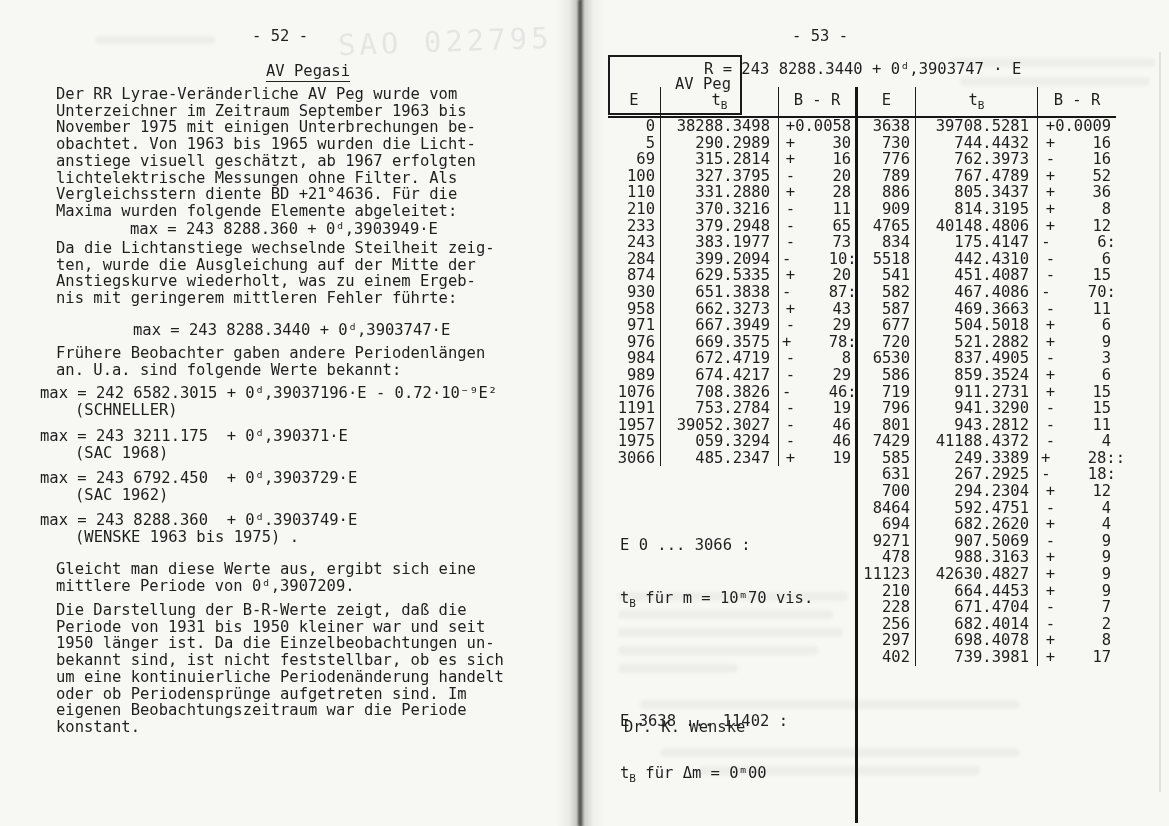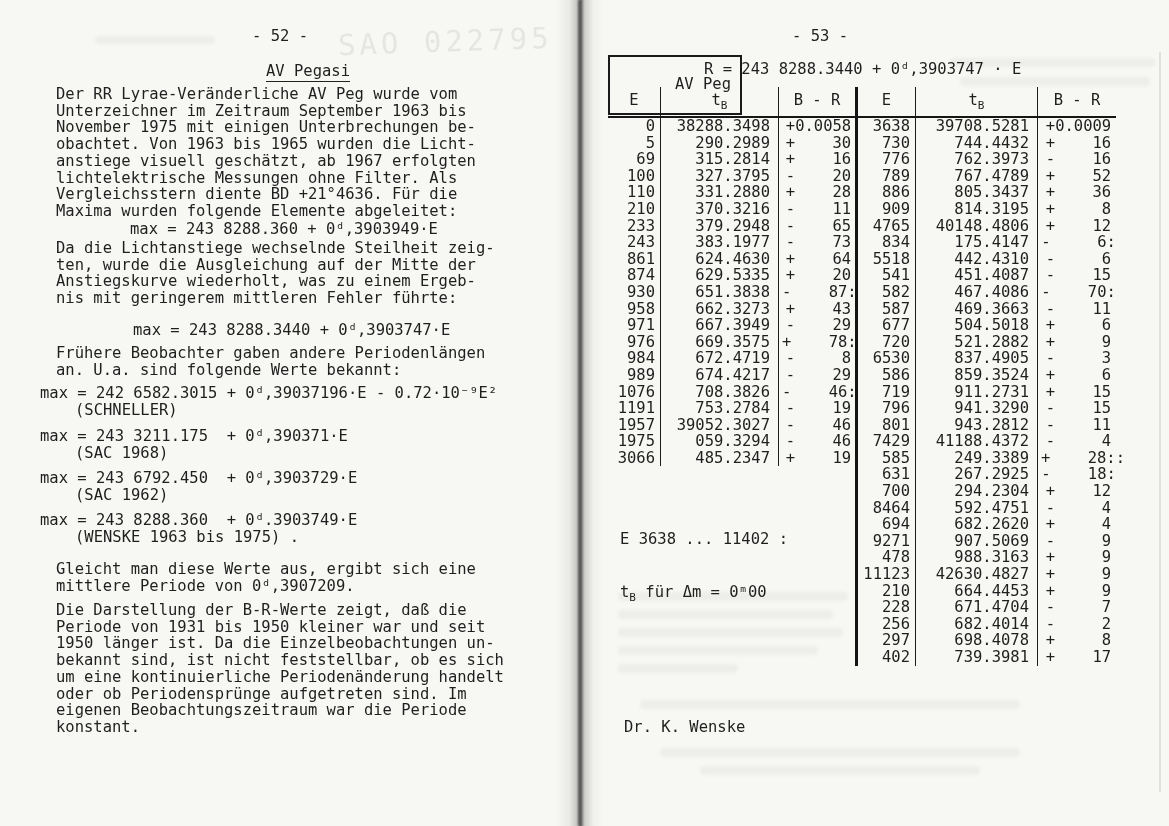--- a/index.html
+++ b/index.html
@@ -169,35 +169,39 @@
         <div class="half-left">
           <div id="left-rows">
               <div class="trow"><div class="tcell c-e">0</div><div class="tcell c-tb">38288.3498</div><div class="tcell c-br">+0.0058</div></div>
               <div class="trow"><div class="tcell c-e">5</div><div class="tcell c-tb">290.2989</div><div class="tcell c-br">+    30</div></div>
               <div class="trow"><div class="tcell c-e">69</div><div class="tcell c-tb">315.2814</div><div class="tcell c-br">+    16</div></div>
               <div class="trow"><div class="tcell c-e">100</div><div class="tcell c-tb">327.3795</div><div class="tcell c-br">-    20</div></div>
               <div class="trow"><div class="tcell c-e">110</div><div class="tcell c-tb">331.2880</div><div class="tcell c-br">+    28</div></div>
               <div class="trow"><div class="tcell c-e">210</div><div class="tcell c-tb">370.3216</div><div class="tcell c-br">-    11</div></div>
               <div class="trow"><div class="tcell c-e">233</div><div class="tcell c-tb">379.2948</div><div class="tcell c-br">-    65</div></div>
               <div class="trow"><div class="tcell c-e">243</div><div class="tcell c-tb">383.1977</div><div class="tcell c-br">-    73</div></div>
-              <div class="trow"><div class="tcell c-e">861</div><div class="tcell c-tb">624.4630</div><div class="tcell c-br">+    64</div></div>
+              <div class="trow"><div class="tcell c-e">284</div><div class="tcell c-tb">399.2094</div><div class="tcell c-br">-    10:</div></div>
               <div class="trow"><div class="tcell c-e">874</div><div class="tcell c-tb">629.5335</div><div class="tcell c-br">+    20</div></div>
               <div class="trow"><div class="tcell c-e">930</div><div class="tcell c-tb">651.3838</div><div class="tcell c-br">-    87:</div></div>
               <div class="trow"><div class="tcell c-e">958</div><div class="tcell c-tb">662.3273</div><div class="tcell c-br">+    43</div></div>
               <div class="trow"><div class="tcell c-e">971</div><div class="tcell c-tb">667.3949</div><div class="tcell c-br">-    29</div></div>
               <div class="trow"><div class="tcell c-e">976</div><div class="tcell c-tb">669.3575</div><div class="tcell c-br">+    78:</div></div>
               <div class="trow"><div class="tcell c-e">984</div><div class="tcell c-tb">672.4719</div><div class="tcell c-br">-     8</div></div>
               <div class="trow"><div class="tcell c-e">989</div><div class="tcell c-tb">674.4217</div><div class="tcell c-br">-    29</div></div>
               <div class="trow"><div class="tcell c-e">1076</div><div class="tcell c-tb">708.3826</div><div class="tcell c-br">-    46:</div></div>
               <div class="trow"><div class="tcell c-e">1191</div><div class="tcell c-tb">753.2784</div><div class="tcell c-br">-    19</div></div>
               <div class="trow"><div class="tcell c-e">1957</div><div class="tcell c-tb">39052.3027</div><div class="tcell c-br">-    46</div></div>
               <div class="trow"><div class="tcell c-e">1975</div><div class="tcell c-tb">059.3294</div><div class="tcell c-br">-    46</div></div>
               <div class="trow"><div class="tcell c-e">3066</div><div class="tcell c-tb">485.2347</div><div class="tcell c-br">+    19</div></div>
             </div>
 
+          <div class="note note-1">
+            <div>E 0 ... 3066 :</div>
+            <div><span>t</span><sub>B</sub><span> für m = 10ᵐ70 vis.</span></div>
+          </div>
 
           <div class="note note-2">
             <div>E 3638 ... 11402 :</div>
             <div><span>t</span><sub>B</sub><span> für Δm = 0ᵐ00</span></div>
           </div>
         </div>
         <div class="half-right">
           <div id="right-rows">
               <div class="trow"><div class="tcell c-e">3638</div><div class="tcell c-tb">39708.5281</div><div class="tcell c-br">+0.0009</div></div>
               <div class="trow"><div class="tcell c-e">730</div><div class="tcell c-tb">744.4432</div><div class="tcell c-br">+    16</div></div>

